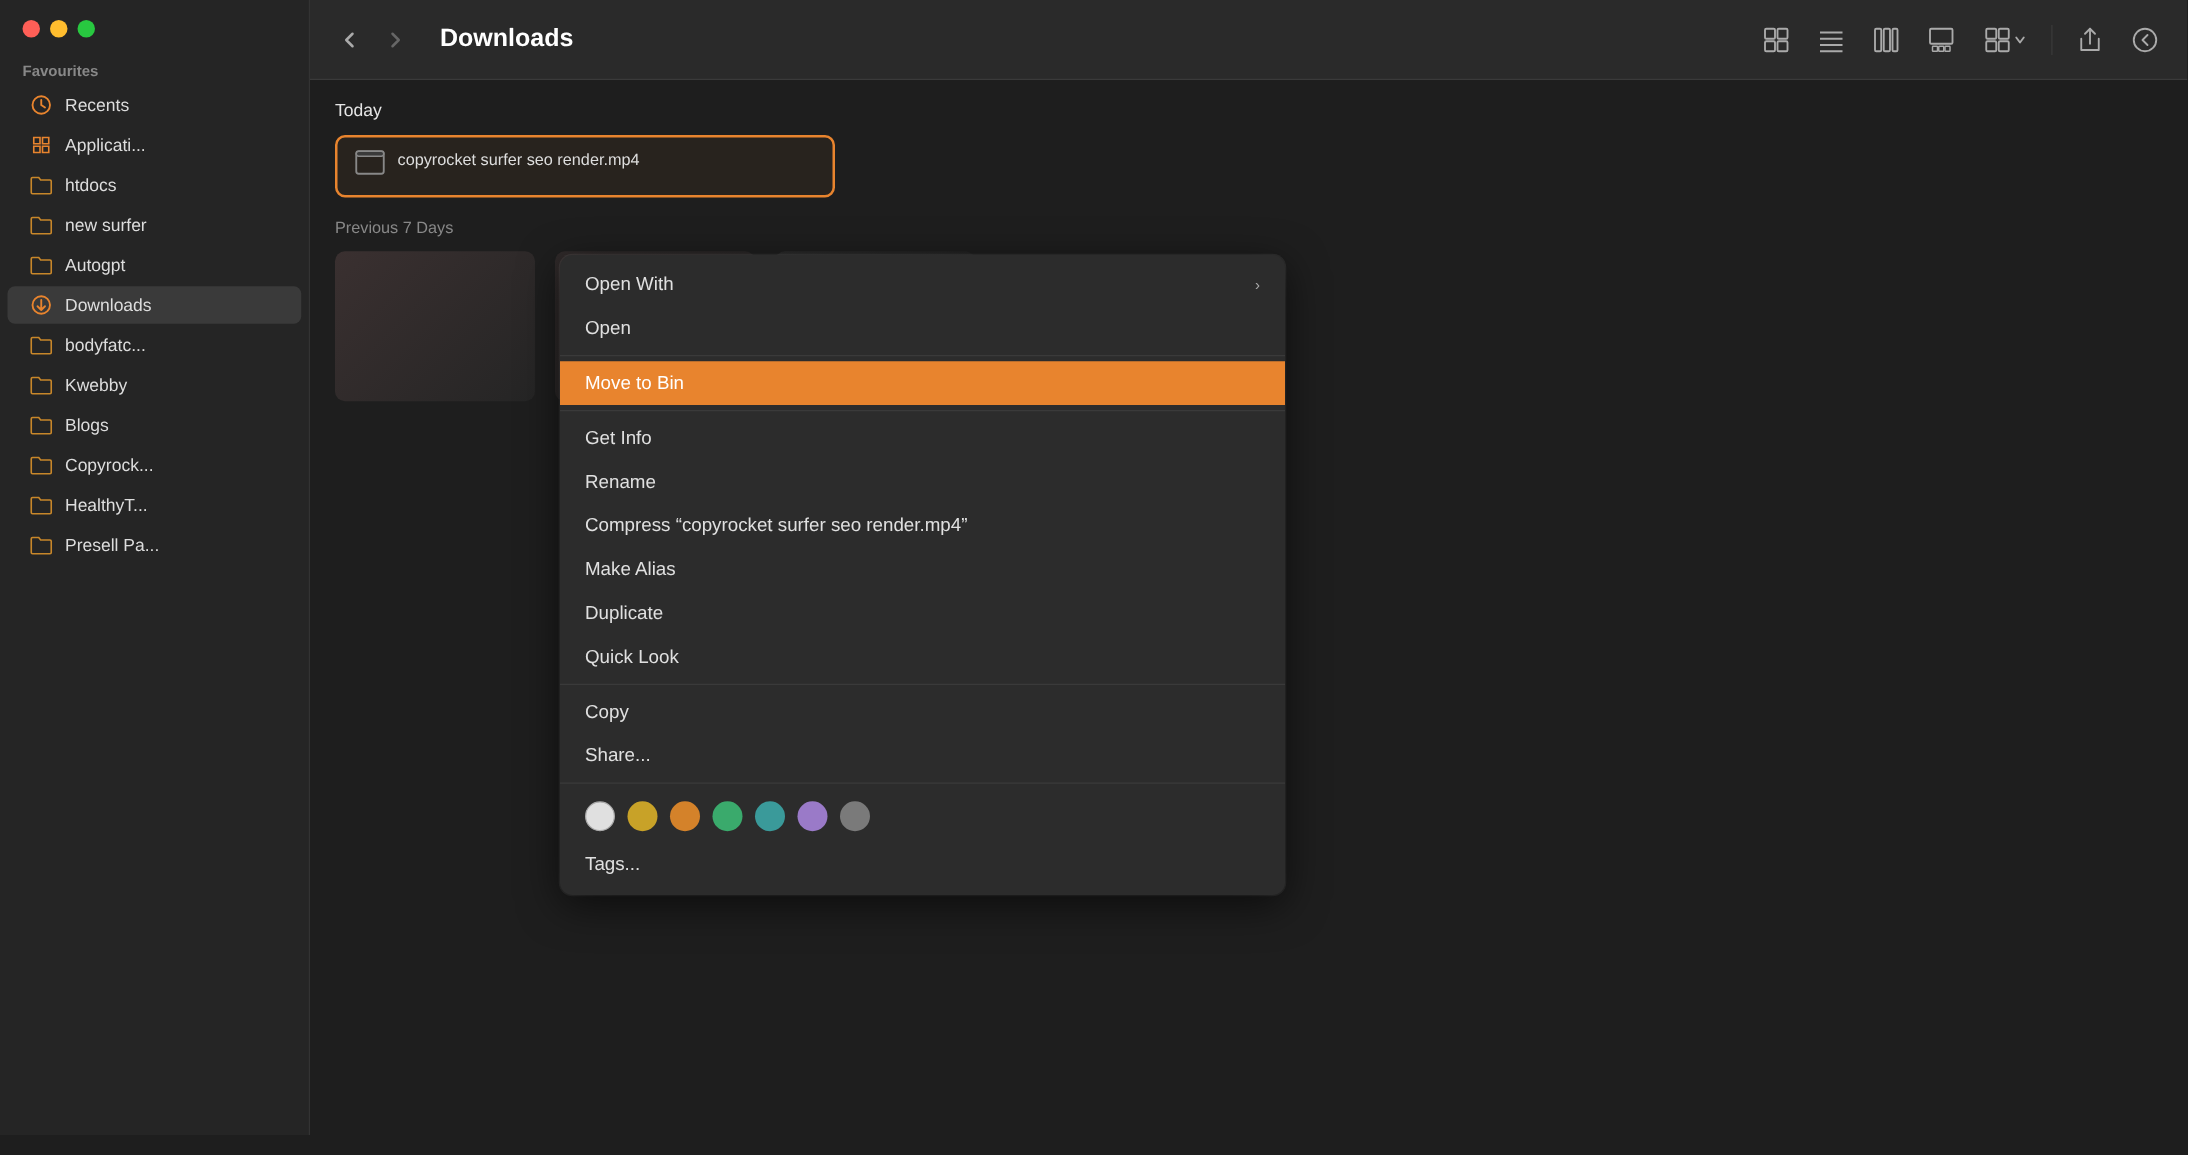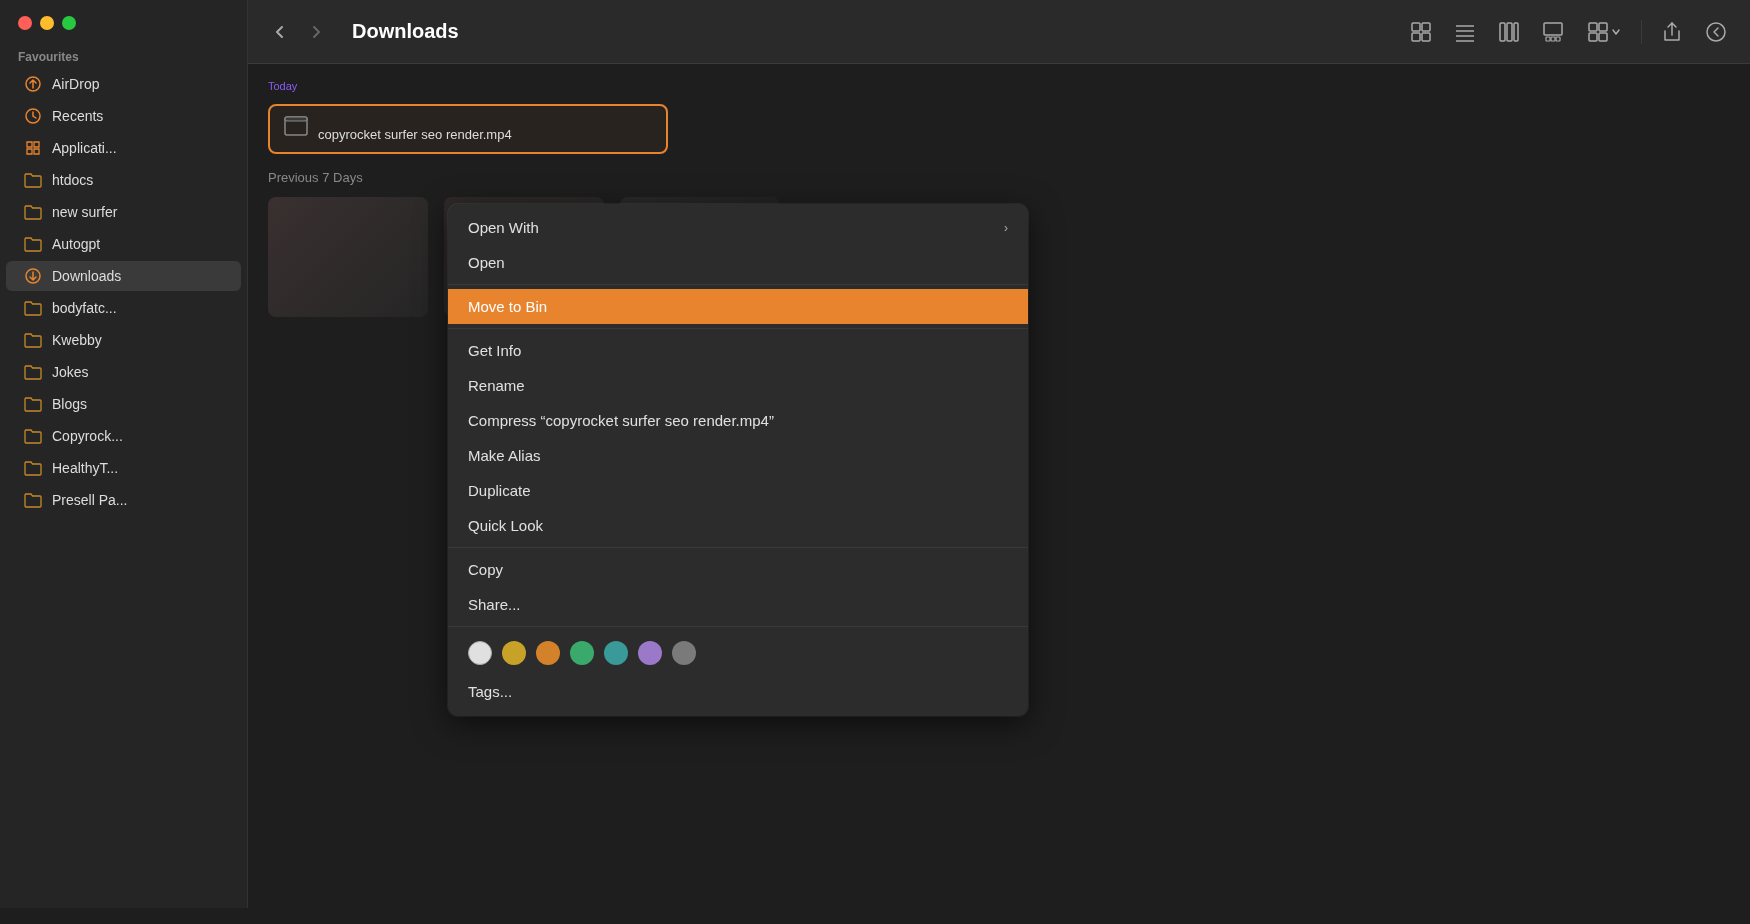--- a/index.html
+++ b/index.html
@@ -146,31 +146,31 @@
 
     
     .file-area {
       flex: 1;
       padding: 16px 20px;
       position: relative;
       overflow: hidden;
     }
 
     .section-label {
-      font-size: 11px;
-      color: #8b5cf6;
+      font-size: 14px;
+      color: #e5e5e5;
       margin-bottom: 12px;
     }
 
     .file-selected-banner {
       border: 2px solid #e8842e;
       border-radius: 8px;
       padding: 10px 14px;
       display: flex;
-      align-items: flex-end;
+      align-items: flex-start;
       gap: 10px;
       margin-bottom: 16px;
       background: rgba(232, 132, 46, 0.05);
       width: 400px;
     }
 
     .file-icon {
       font-size: 22px;
       color: #888;
     }
@@ -279,29 +279,20 @@
 
 <div class="sidebar">
   <div class="traffic-lights">
     <div class="traffic-light red"></div>
     <div class="traffic-light yellow"></div>
     <div class="traffic-light green"></div>
   </div>
 
   <div class="sidebar-section-label">Favourites</div>
 
-  <div class="sidebar-item">
-    <span class="sidebar-icon orange">
-      <svg width="18" height="18" viewBox="0 0 18 18" fill="none">
-        <circle cx="9" cy="9" r="7" stroke="#e8842e" stroke-width="1.5" fill="none"></circle>
-        <path d="M9 5 L9 13 M6 8 L9 5 L12 8" stroke="#e8842e" stroke-width="1.5" stroke-linecap="round" stroke-linejoin="round"></path>
-      </svg>
-    </span>
-    <span>AirDrop</span>
-  </div>
 
   <div class="sidebar-item">
     <span class="sidebar-icon orange">
       <svg width="18" height="18" viewBox="0 0 18 18" fill="none">
         <circle cx="9" cy="9" r="7" stroke="#e8842e" stroke-width="1.5" fill="none"></circle>
         <path d="M9 5 L9 9 L12 11" stroke="#e8842e" stroke-width="1.5" stroke-linecap="round"></path>
       </svg>
     </span>
     <span>Recents</span>
   </div>
@@ -366,28 +357,20 @@
 
   <div class="sidebar-item">
     <span class="sidebar-icon folder">
       <svg width="18" height="16" viewBox="0 0 18 16" fill="none">
         <path d="M1 3 C1 2.4 1.4 2 2 2 L7 2 L8.5 4 L16 4 C16.6 4 17 4.4 17 5 L17 14 C17 14.6 16.6 15 16 15 L2 15 C1.4 15 1 14.6 1 14 Z" stroke="#c8872a" stroke-width="1.3" fill="none"></path>
       </svg>
     </span>
     <span>Kwebby</span>
   </div>
 
-  <div class="sidebar-item">
-    <span class="sidebar-icon folder">
-      <svg width="18" height="16" viewBox="0 0 18 16" fill="none">
-        <path d="M1 3 C1 2.4 1.4 2 2 2 L7 2 L8.5 4 L16 4 C16.6 4 17 4.4 17 5 L17 14 C17 14.6 16.6 15 16 15 L2 15 C1.4 15 1 14.6 1 14 Z" stroke="#c8872a" stroke-width="1.3" fill="none"></path>
-      </svg>
-    </span>
-    <span>Jokes</span>
-  </div>
 
   <div class="sidebar-item">
     <span class="sidebar-icon folder">
       <svg width="18" height="16" viewBox="0 0 18 16" fill="none">
         <path d="M1 3 C1 2.4 1.4 2 2 2 L7 2 L8.5 4 L16 4 C16.6 4 17 4.4 17 5 L17 14 C17 14.6 16.6 15 16 15 L2 15 C1.4 15 1 14.6 1 14 Z" stroke="#c8872a" stroke-width="1.3" fill="none"></path>
       </svg>
     </span>
     <span>Blogs</span>
   </div>
 

